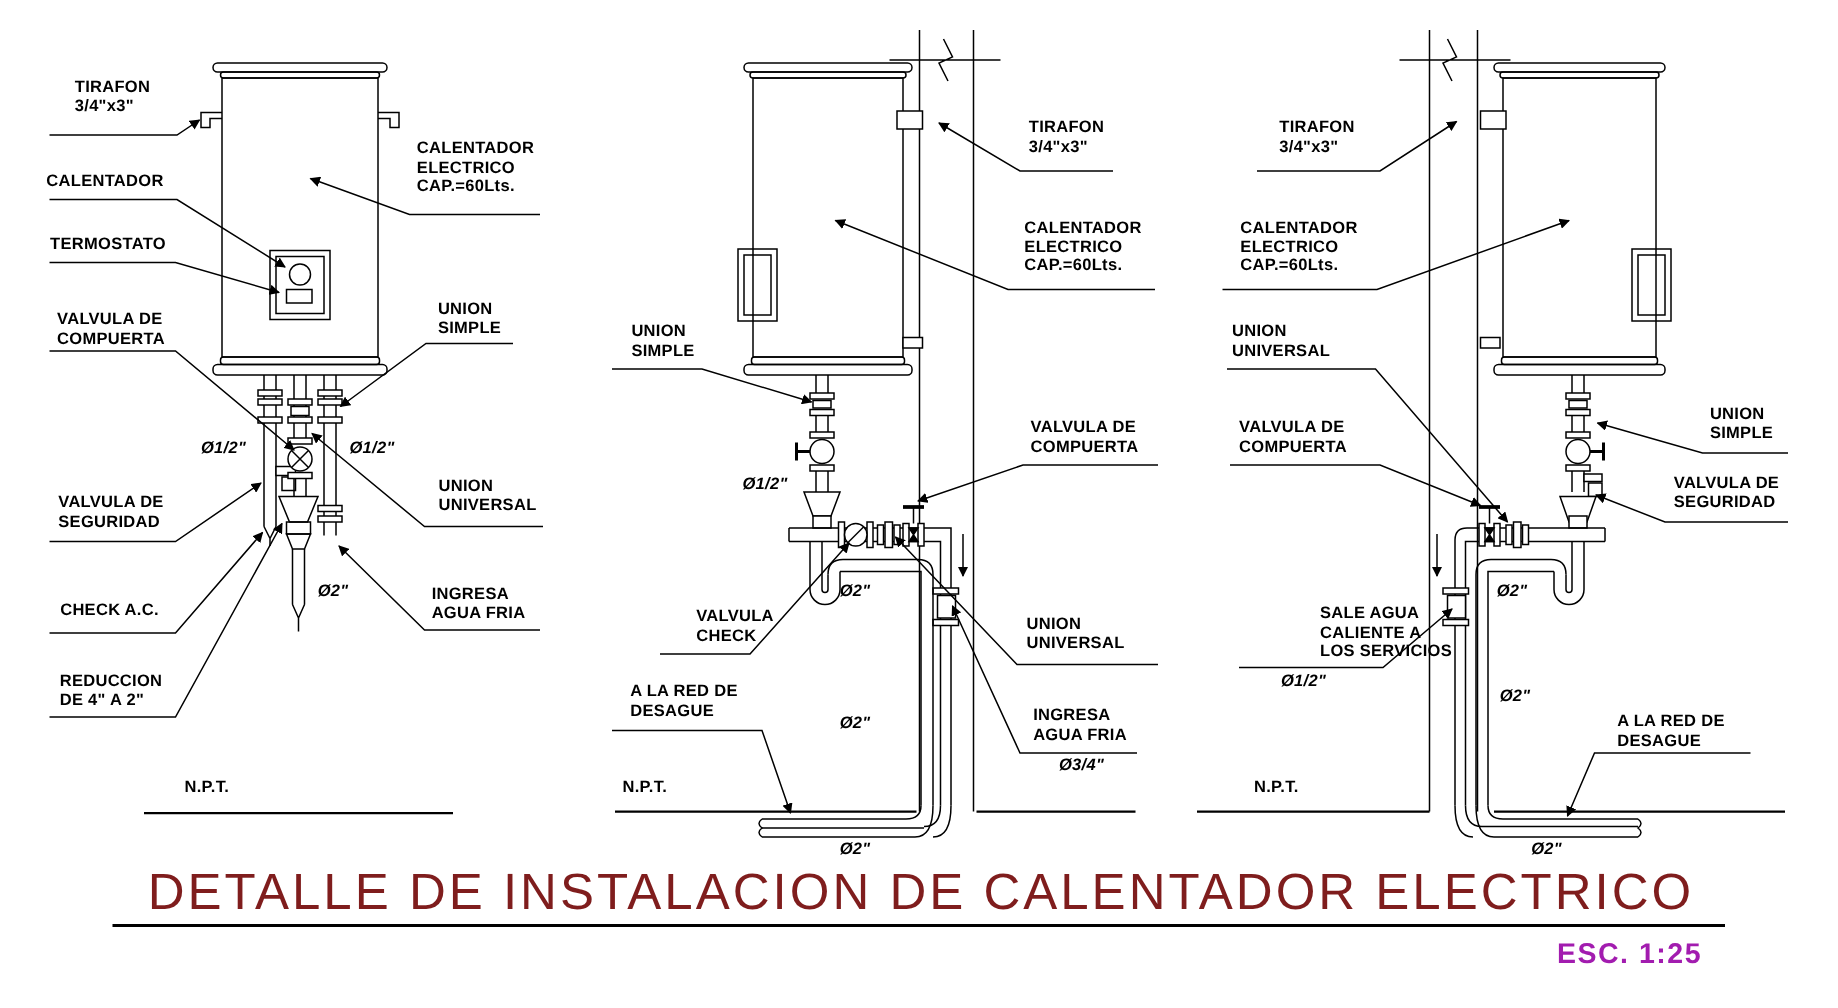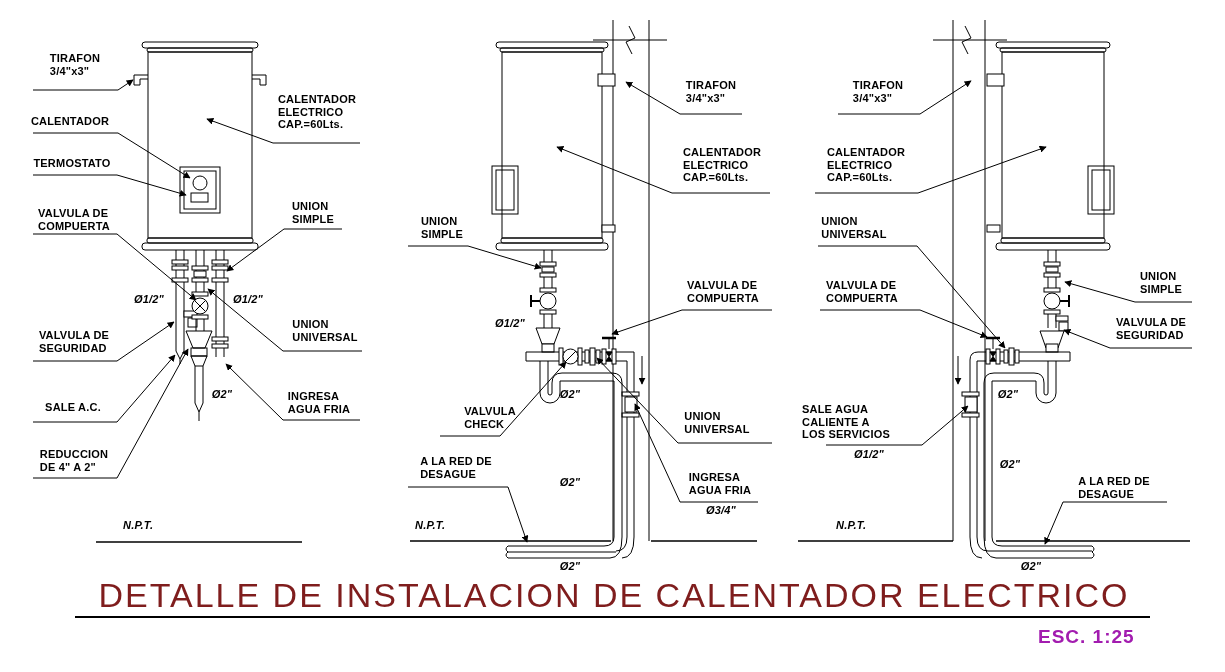--- a/index.html
+++ b/index.html
@@ -1,21 +1,21 @@
 <!DOCTYPE html>
 <html><head>
 <meta charset="utf-8">
 <style>
   html,body{margin:0;padding:0;background:#fff;}
   #sheet{position:relative;width:1225px;height:672px;background:#ffffff;overflow:hidden;
          font-family:"Liberation Sans",sans-serif;}
   #linework{position:absolute;left:0;top:0;}
   .lbl{position:absolute;font:bold 11px/12.5px "Liberation Sans",sans-serif;color:#000;
        white-space:pre-line;transform:translateX(-50%);letter-spacing:.2px;}
-  .lbl.la{transform:none;text-align:center;font-style:italic;}
+  .lbl.la{transform:none;text-align:center;}
   .dia{font-style:italic;}
   .title{position:absolute;font:400 34px "Liberation Sans",sans-serif;color:#7f1d1d;
          letter-spacing:2px;transform:translateX(-50%);white-space:nowrap;}
   .esc{position:absolute;font:bold 19px "Liberation Sans",sans-serif;color:#a21caf;letter-spacing:1px;}
 </style>
 </head>
 <body>
 
 <div id="sheet">
 
@@ -248,21 +248,21 @@
 ELECTRICO
 CAP.=60Lts.</div>
   <div class="lbl" style="left:313px;top:200px">UNION
 SIMPLE</div>
   <div class="lbl dia" style="left:149px;top:293px">Ø1/2"</div>
   <div class="lbl dia" style="left:248px;top:293px">Ø1/2"</div>
   <div class="lbl" style="left:325px;top:318px">UNION
 UNIVERSAL</div>
   <div class="lbl" style="left:74px;top:329px">VALVULA DE
 SEGURIDAD</div>
-  <div class="lbl" style="left:73px;top:401px">SALE A.C.</div>
+  <div class="lbl" style="left:73px;top:401px">CHECK A.C.</div>
   <div class="lbl" style="left:319px;top:390px">INGRESA
 AGUA FRIA</div>
   <div class="lbl" style="left:74px;top:448px">REDUCCION
 DE 4" A 2"</div>
   <div class="lbl dia" style="left:222px;top:388px">Ø2"</div>
   <div class="lbl la" style="left:123px;top:519px">N.P.T.</div>
 
   <div class="lbl" style="left:711px;top:79px">TIRAFON
 3/4"x3"</div>
   <div class="lbl" style="left:722px;top:146px">CALENTADOR
@@ -293,21 +293,21 @@
 ELECTRICO
 CAP.=60Lts.</div>
   <div class="lbl" style="left:854px;top:215px">UNION
 UNIVERSAL</div>
   <div class="lbl" style="left:862px;top:279px">VALVULA DE
 COMPUERTA</div>
   <div class="lbl" style="left:1161px;top:270px">UNION
 SIMPLE</div>
   <div class="lbl" style="left:1151px;top:316px">VALVULA DE
 SEGURIDAD</div>
-  <div class="lbl" style="left:846px;top:403px">SALE AGUA
+  <div class="lbl" style="left:924px;top:403px">SALE AGUA
 CALIENTE A
 LOS SERVICIOS</div>
   <div class="lbl dia" style="left:869px;top:448px">Ø1/2"</div>
   <div class="lbl dia" style="left:1008px;top:388px">Ø2"</div>
   <div class="lbl dia" style="left:1010px;top:458px">Ø2"</div>
   <div class="lbl" style="left:1114px;top:475px">A LA RED DE
 DESAGUE</div>
   <div class="lbl dia" style="left:1031px;top:560px">Ø2"</div>
   <div class="lbl la" style="left:836px;top:519px">N.P.T.</div>
 

